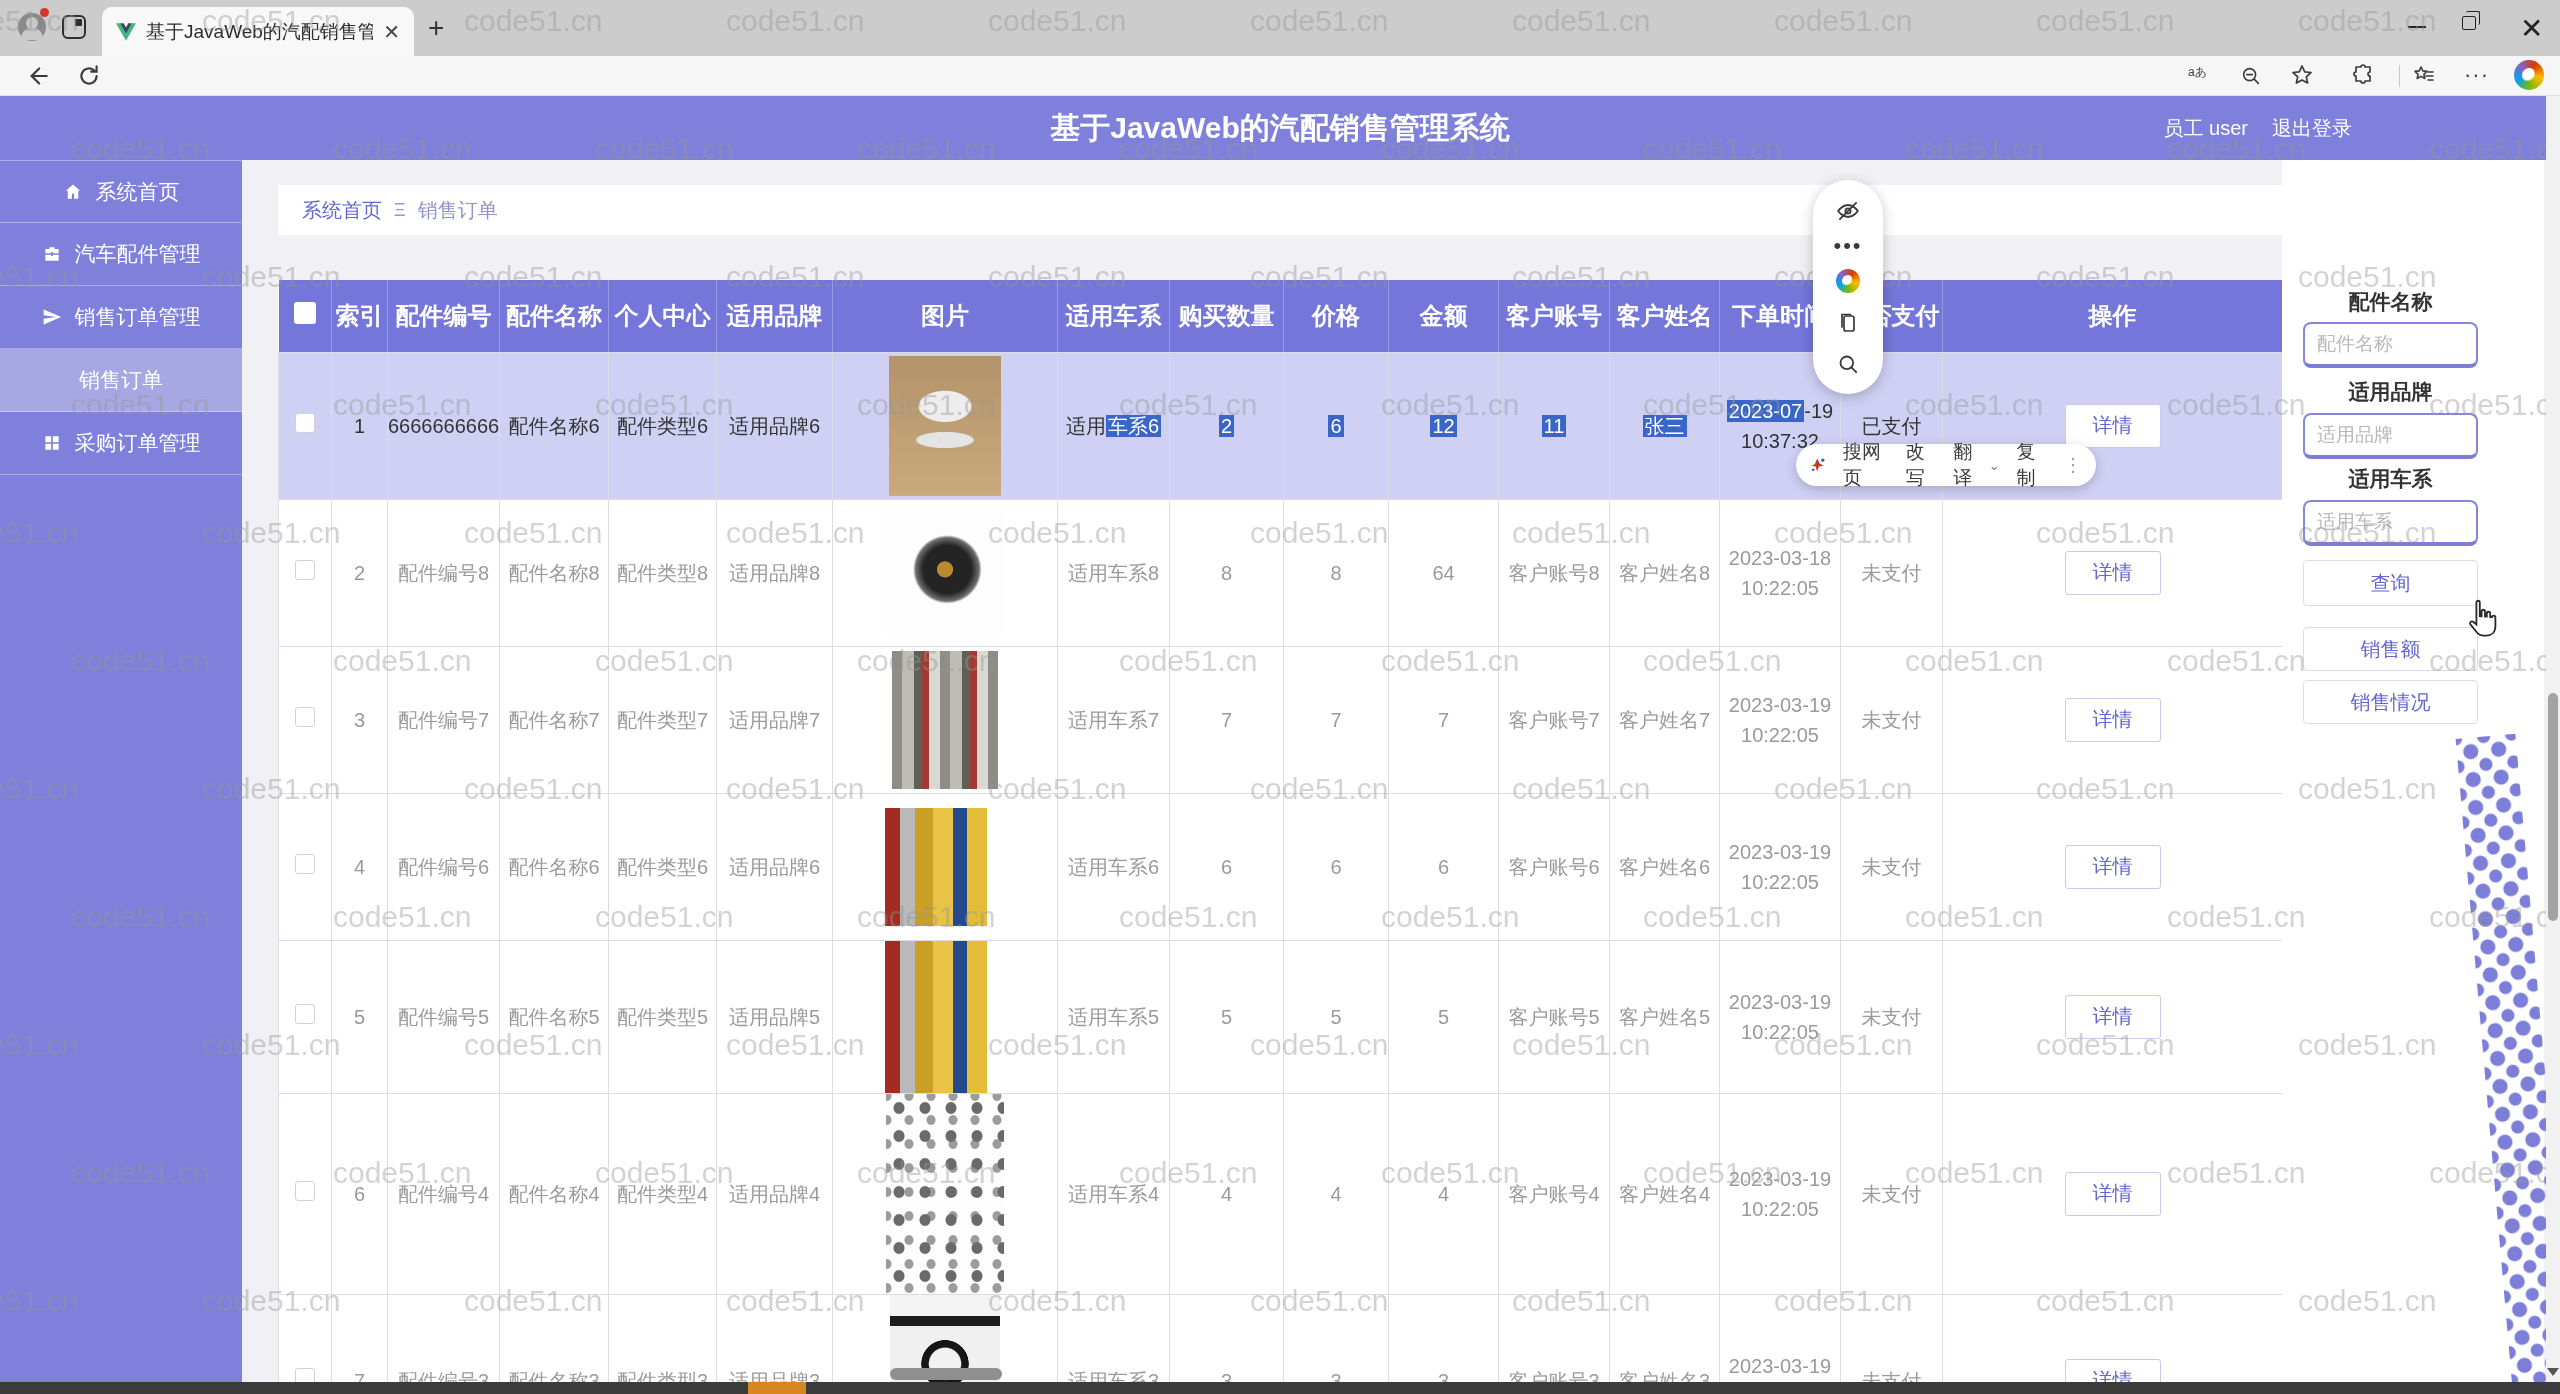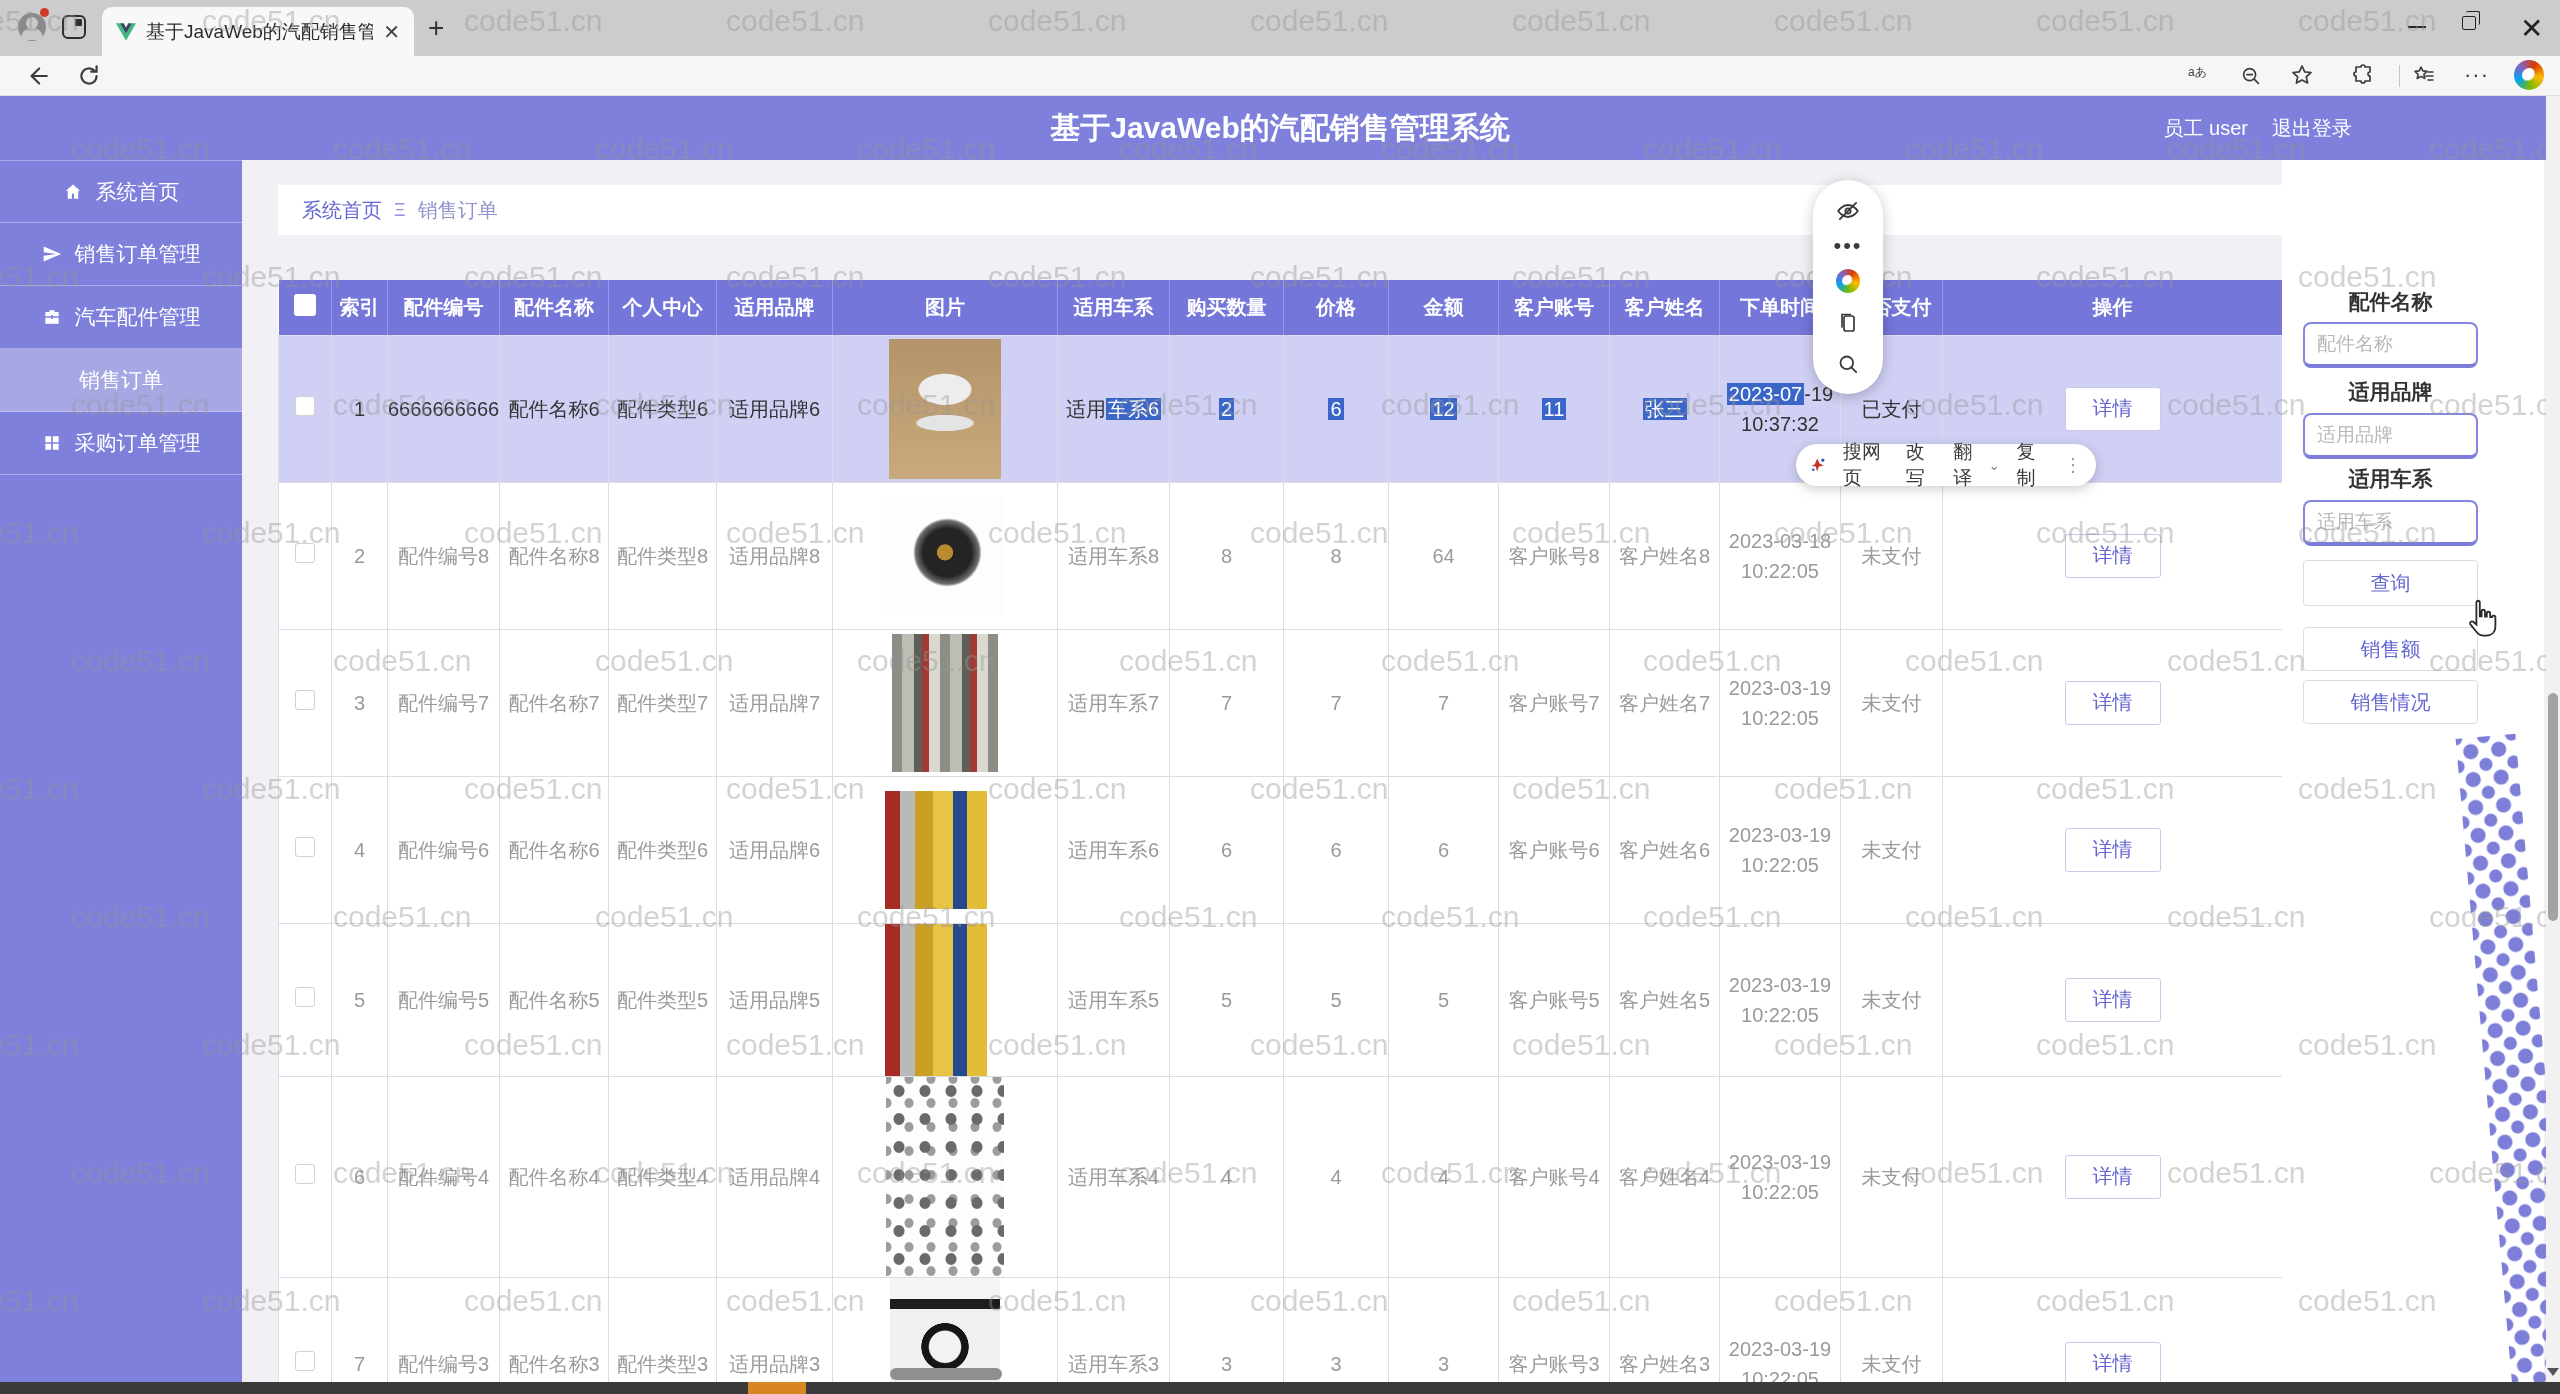--- a/index.html
+++ b/index.html
@@ -50,21 +50,21 @@
   
   .content-bg { position:absolute; left:242px; top:160px; width:2318px; height:1222px; background:#f0f0f5; }
   .filter-white { position:absolute; left:2282px; top:160px; width:262px; height:1222px; background:#fff; }
   .breadcrumb-card { position:absolute; left:278px; top:185px; width:2228px; height:50px; background:#fff; display:flex; align-items:center; padding-left:24px; font-size:20px; }
   .bc-home { color:#6467d1; }
   .bc-sep { color:#9395dd; margin:0 12px; font-size:18px; }
   .bc-cur { color:#9093c9; }
 
   .table-card { position:absolute; left:278px; top:280px; width:2004px; height:1102px; background:#fff; overflow:hidden; }
   table.orders { border-collapse:collapse; table-layout:fixed; width:2004px; }
-  table.orders th { height:55px; background:#7476d9; color:#fff; font-size:20px; font-weight:bold; border-right:1px solid rgba(255,255,255,.25); }
+  table.orders th { height:72px; background:#7476d9; color:#fff; font-size:24px; font-weight:bold; border-right:1px solid rgba(255,255,255,.25); }
   table.orders td { height:147px; border:1px solid #dcdce4; text-align:center; vertical-align:middle; color:#9a9a9a; font-size:20px; line-height:30px; }
   tr.sel-row td { background:#cfd0f4; color:#333; }
   .hl { background:#3b66c9; color:#fff; padding:0 2px; }
   .hcheck { display:inline-block; width:22px; height:22px; background:#fff; border-radius:3px; }
   .rcheck { display:inline-block; width:20px; height:20px; background:#fff; border:1px solid #d2d2d2; border-radius:3px; }
   .detail-btn { width:96px; height:44px; background:#fff; border:1px solid #c9c9ea; border-radius:3px; color:#6467d1; font-size:20px; font-family:inherit; cursor:pointer; }
 
   
   .ph { margin:0 auto; width:112px; }
   .ph-bumper { height:140px; background:radial-gradient(ellipse 44px 26px at 50% 36%,#ededed 58%,rgba(0,0,0,0) 62%),radial-gradient(ellipse 50px 14px at 50% 60%,#e4e4e4 55%,rgba(0,0,0,0) 60%),linear-gradient(#b3946a,#c9aa7c); }
@@ -170,32 +170,32 @@
         <span class="sb-ico">
           <svg class="ic" width="20" height="20" viewBox="0 0 24 24">
             <path fill="#fff" d="M12 3 3.5 10.5h2.2V20h5v-6h2.6v6h5v-9.5h2.2Z"></path>
           </svg>
         </span>
         <span>系统首页</span>
       </div>
       <div class="sb-item">
         <span class="sb-ico">
           <svg class="ic" width="20" height="20" viewBox="0 0 24 24">
+            <path fill="#fff" d="M9 6V4h6v2h5v5h-7V9.5h-2V11H4V6Zm-5 7h7v1.5h2V13h7v7H4Z"></path>
+          </svg>
+        </span>
+        <span>汽车配件管理</span>
+      </div>
+      <div class="sb-item">
+        <span class="sb-ico">
+          <svg class="ic" width="20" height="20" viewBox="0 0 24 24">
             <path fill="#fff" d="M2 21 23 12 2 3v7l15 2L2 14Z"></path>
           </svg>
         </span>
         <span>销售订单管理</span>
-      </div>
-      <div class="sb-item">
-        <span class="sb-ico">
-          <svg class="ic" width="20" height="20" viewBox="0 0 24 24">
-            <path fill="#fff" d="M9 6V4h6v2h5v5h-7V9.5h-2V11H4V6Zm-5 7h7v1.5h2V13h7v7H4Z"></path>
-          </svg>
-        </span>
-        <span>汽车配件管理</span>
       </div>
       <div class="sb-item active">
         <span>销售订单</span>
       </div>
       <div class="sb-item">
         <span class="sb-ico">
           <svg class="ic" width="20" height="20" viewBox="0 0 24 24">
             <path fill="#fff" d="M4 4h7v7H4Zm9 0h7v7h-7ZM4 13h7v7H4Zm9 0h7v7h-7Z"></path>
           </svg>
         </span>

